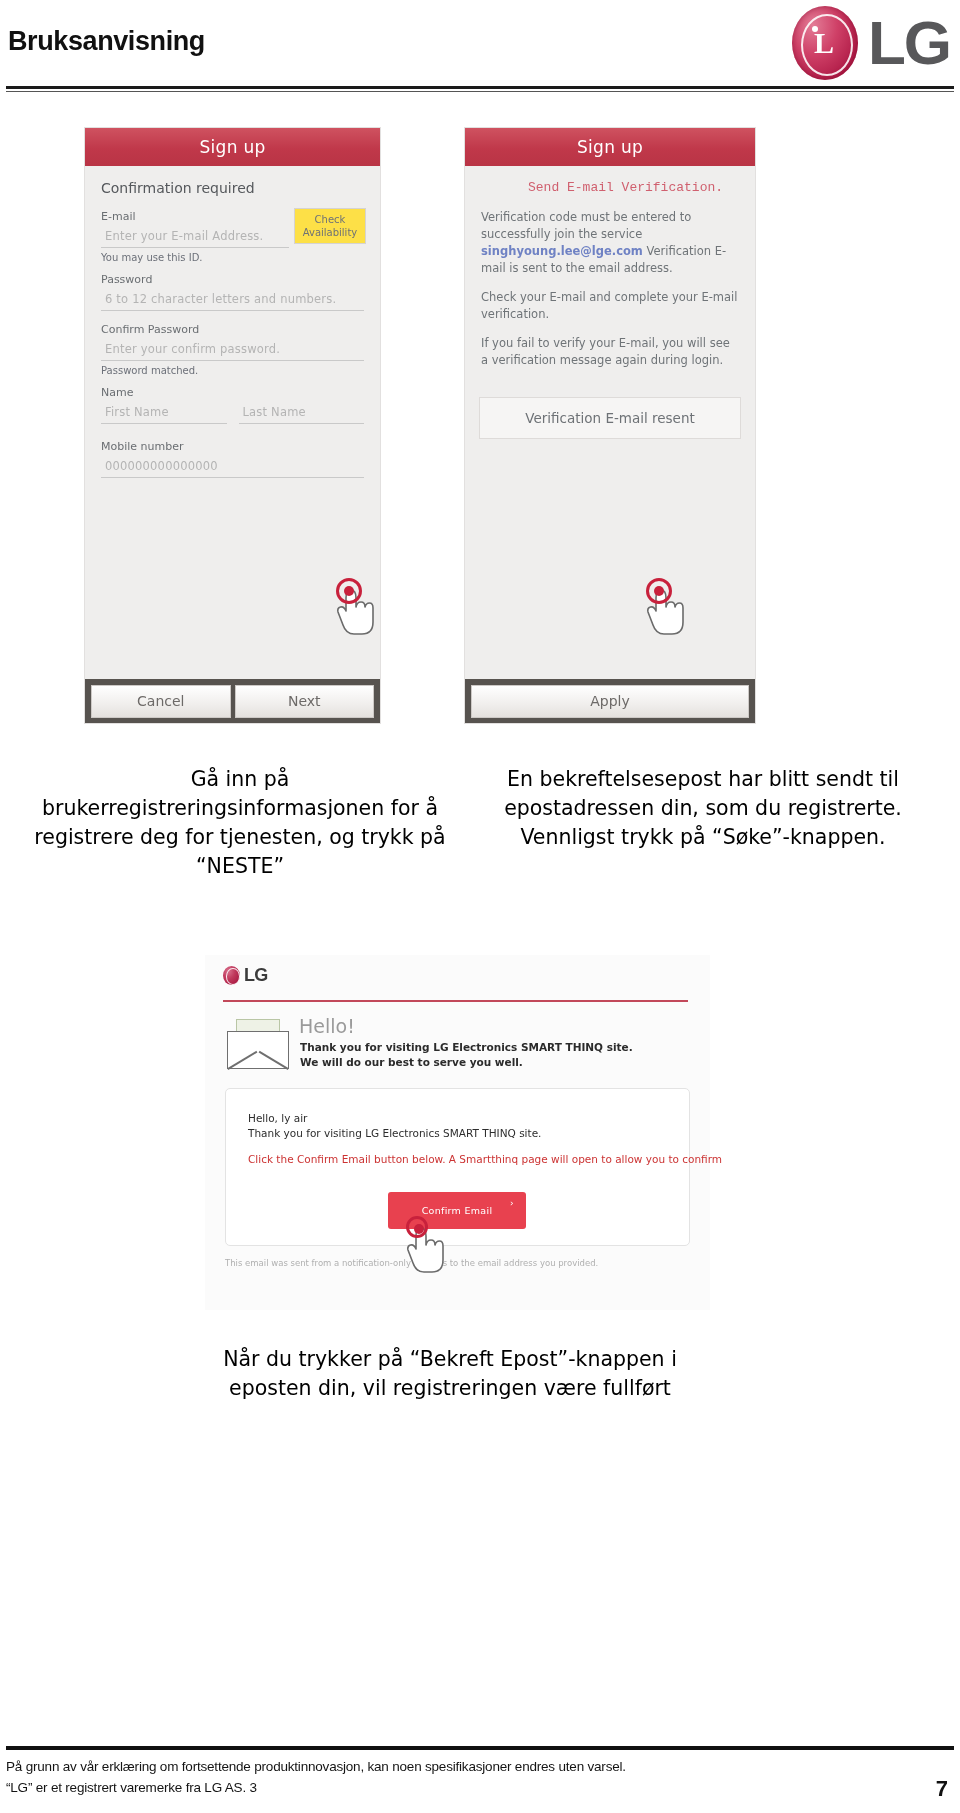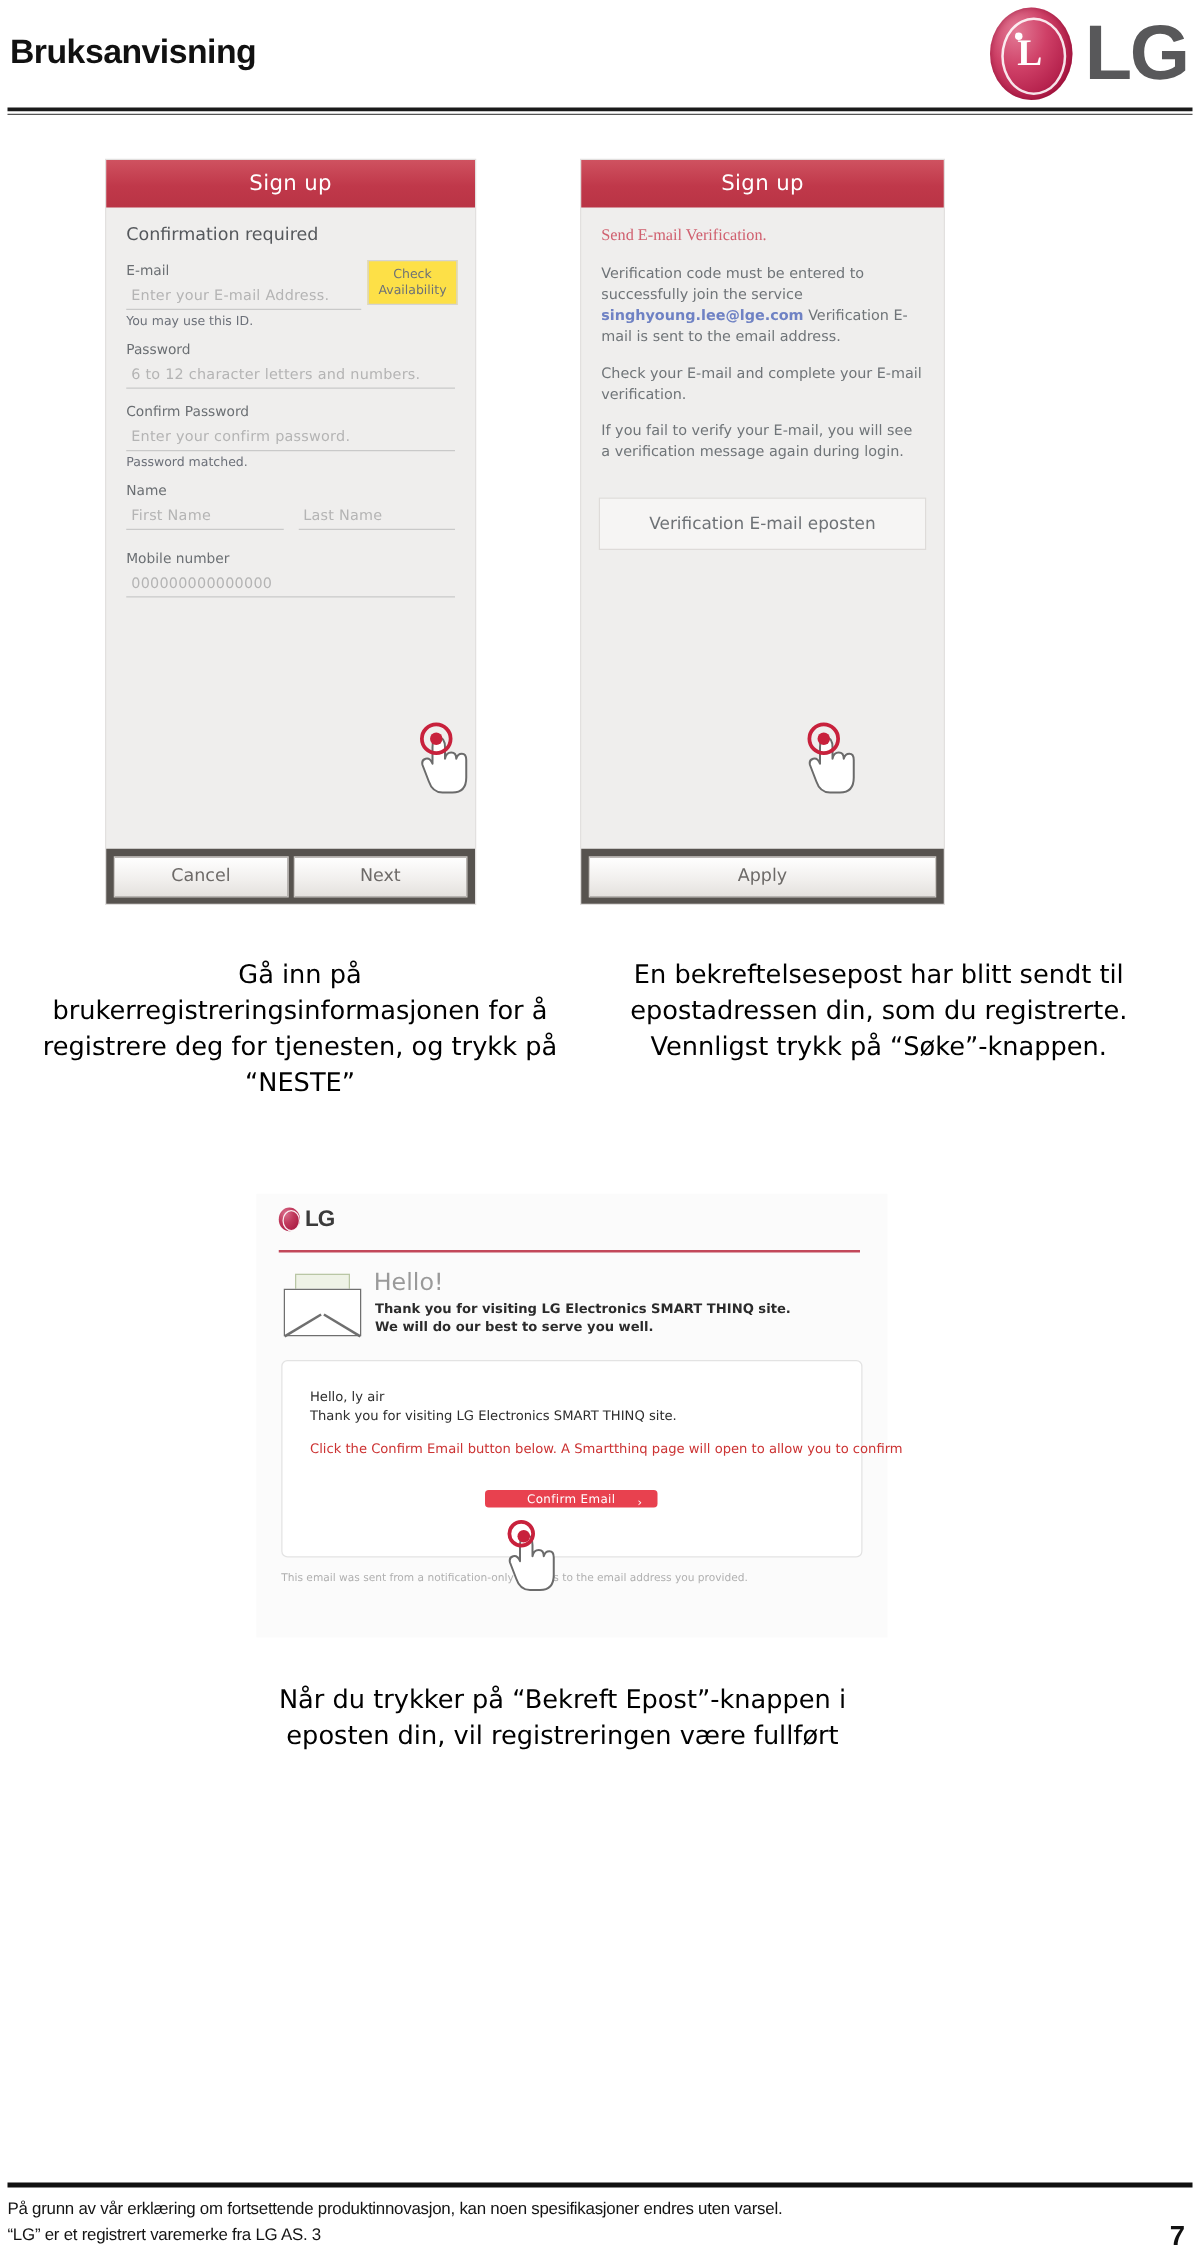--- a/index.html
+++ b/index.html
@@ -180,21 +180,22 @@
     justify-content: center;
     font-size: 14px;
     color: #6d6a68;
     font-family: "DejaVu Sans", sans-serif;
   }
 
   .msg-red {
     font-size: 13px;
     color: #d0606f;
     margin-bottom: 14px;
-    font-family: Liberation Serif, serif;
+    font-family: Liberation Mono, monospace;
+    margin-left: 47px;
   }
   .msg-p {
     font-size: 11.5px;
     color: #6f7478;
     line-height: 17px;
     margin-bottom: 12px;
     font-family: "DejaVu Sans", sans-serif;
   }
   .msg-mail {
     color: #6f82c4;
@@ -353,21 +354,21 @@
     left: 22px;
     font-size: 10.5px;
     color: #2d2d2d;
     white-space: nowrap;
     font-family: "DejaVu Sans", sans-serif;
   }
   .card-line.red { color: #c33; }
   #confirm-btn {
     position: absolute;
     left: 162px; top: 103px;
-    width: 138px; height: 14px;
+    width: 138px; height: 37px;
     background: #e8414f;
     border-radius: 3px;
     color: #fff;
     font-size: 9.5px;
     display: flex;
     align-items: center;
     justify-content: center;
     font-family: "DejaVu Sans", sans-serif;
     letter-spacing: .3px;
   }
@@ -477,21 +478,21 @@
 
   <div class="shot-body">
     <div class="msg-red">Send E-mail Verification.</div>
 
     <div class="msg-p"><span>Verification code must be entered to successfully join the service </span><span class="msg-mail">singhyoung.lee@lge.com</span><span> Verification E-mail is sent to the email address.</span></div>
 
     <div class="msg-p">Check your E-mail and complete your E-mail verification.</div>
     <div class="msg-p">If you fail to verify your E-mail, you will see a verification message again during login.</div>
   </div>
 
-  <div class="resent-box">Verification E-mail eposten</div>
+  <div class="resent-box">Verification E-mail resent</div>
 
   <div class="btn-bar">
     <div class="big-btn">Apply</div>
   </div>
 </div>
 
 <div class="hand" style="left:640px; top:578px;">
   <div class="tap-ring" style="left:6px; top:0;"></div>
   <svg width="46" height="58" viewBox="0 0 46 58">
     <path d="M16 20 q0 -8 5 -8 q5 0 5 8 l0 9 q1 -5 5 -5 q4 0 4 5 q1 -4 4.5 -4 q3.5 0 3.5 5 l0 14 q0 12 -11 12 l-8 0 q-8 0 -11 -9 l-5 -13 q-1 -4 2.5 -5 q3.5 -1 5.5 4 z" fill="#ffffff" stroke="#6b6b6b" stroke-width="1.6" stroke-linejoin="round"></path>

